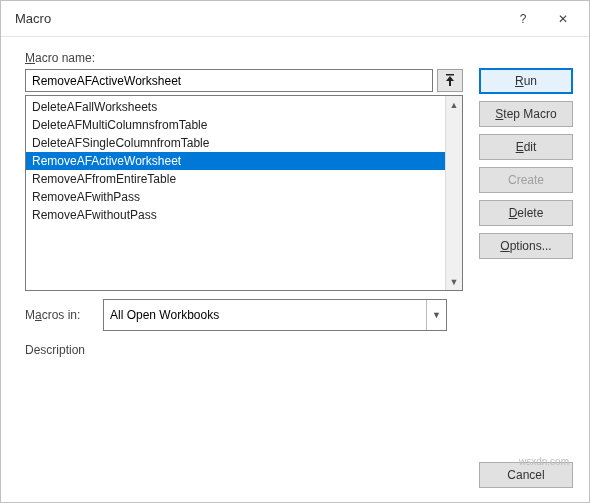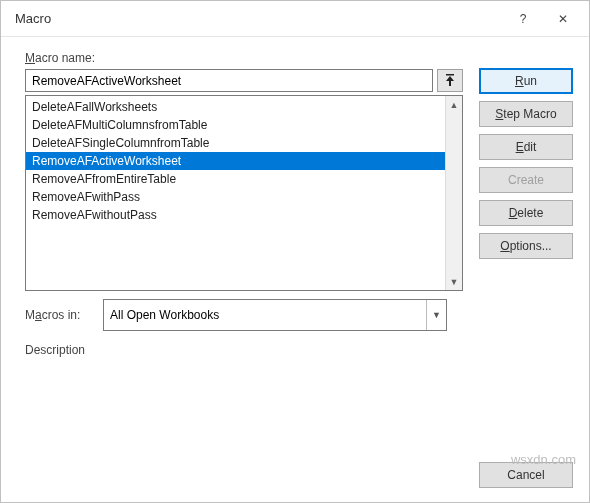--- a/index.html
+++ b/index.html
@@ -198,24 +198,24 @@
       display: flex;
       justify-content: flex-end;
       padding: 8px 16px 14px 0;
     }
     .footer .btn {
       width: 94px;
       margin-top: 8px;
     }
     .watermark {
       position: absolute;
-      right: 14px;
+      right: 21px;
       bottom: 36px;
       color: #bdbdbd;
-      font-size: 13px;
+      font-size: 10px;
     }
   </style>
 </head>
 <body>
 
 <div class="dialog">
   <div class="titlebar">
     <div class="titlebar-title">Macro</div>
     <div class="titlebar-btn">
       <span>?</span>

